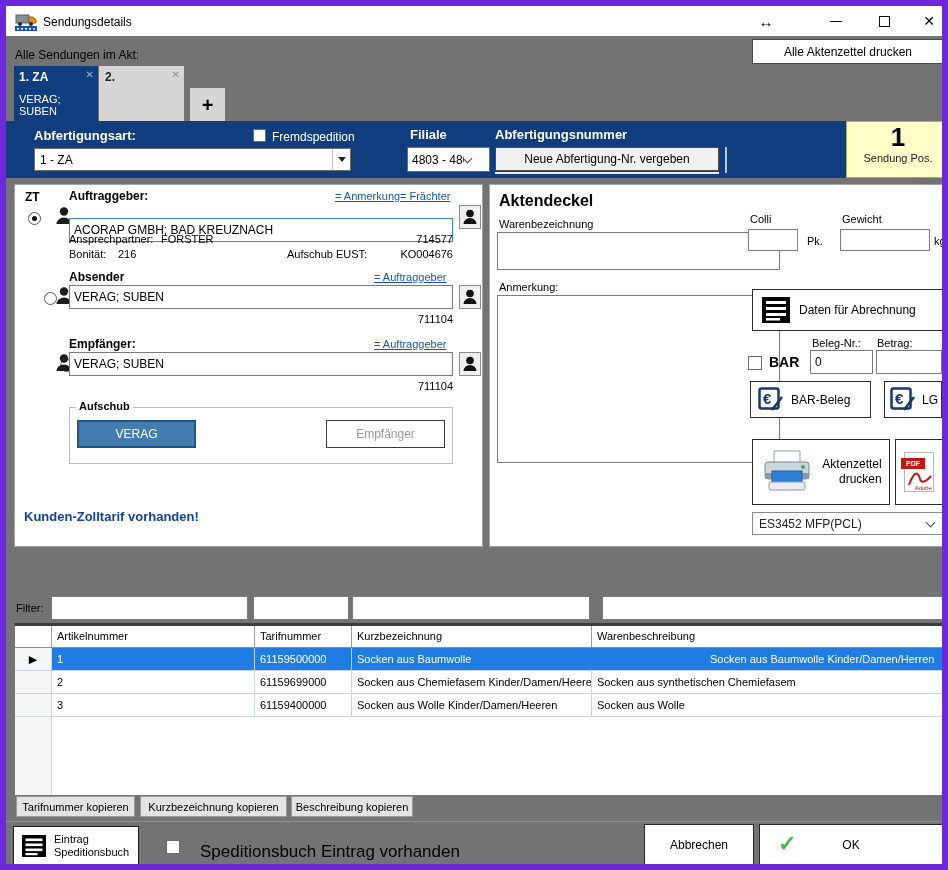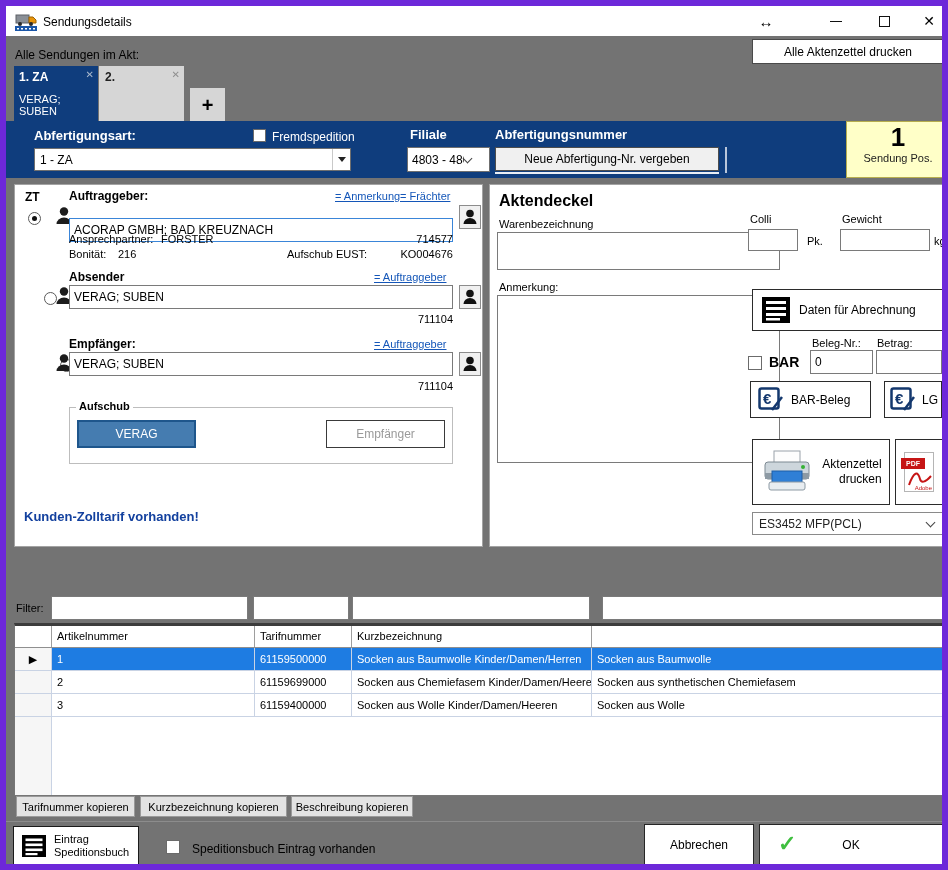--- a/index.html
+++ b/index.html
@@ -272,28 +272,29 @@
   <input class="abs field" style="left: 596px; top: 590px; width: 344px; height: 24px;">
 
   <div class="abs" style="left:8px;top:617px;width:932px;height:173px;border:1px solid #767676;border-top:3px solid #3c3c3c;background:#fff">
     <div class="abs" style="left:0;top:22px;bottom:0;width:37px;background:#f6f6f6;border-right:1px solid #c9d3e4"></div>
 
     <div class="abs" style="left:0;top:0;width:930px;height:22px;display:flex;border-bottom:1px solid #8f8f8f">
       <div class="thead-cell" style="width:37px"></div>
       <div class="thead-cell" style="width:203px">Artikelnummer</div>
       <div class="thead-cell" style="width:97px">Tarifnummer</div>
       <div class="thead-cell" style="width:240px">Kurzbezeichnung</div>
+      <div class="thead-cell" style="width:353px;border-right:none">Warenbeschreibung</div>
     </div>
 
     <div class="trow sel" style="top:22px">
       <div class="tc" style="width:37px;background:#f6f6f6;text-align:center;padding-left:0">▶</div>
       <div class="tc data" style="width:203px">1</div>
       <div class="tc data" style="width:97px">61159500000</div>
+      <div class="tc data" style="width:353px;border-right:none">Socken aus Baumwolle</div>
       <div class="tc data" style="width:240px">Socken aus Baumwolle Kinder/Damen/Herren</div>
-      <div class="tc data" style="width:353px;border-right:none">Socken aus Baumwolle</div>
     </div>
     <div class="trow" style="top:45px">
       <div class="tc" style="width:37px;background:#f6f6f6"></div>
       <div class="tc" style="width:203px">2</div>
       <div class="tc" style="width:97px">61159699000</div>
       <div class="tc" style="width:240px">Socken aus Chemiefasem Kinder/Damen/Heeren</div>
       <div class="tc" style="width:353px;border-right:none">Socken aus synthetischen Chemiefasem</div>
     </div>
     <div class="trow" style="top:68px">
       <div class="tc" style="width:37px;background:#f6f6f6"></div>
@@ -318,21 +319,21 @@
         <rect x="3.5" y="13.5" width="17" height="2.6" fill="#fff"></rect>
         <rect x="3.5" y="18" width="12" height="2.2" fill="#fff"></rect>
       </svg>
     <span style="text-align:left;line-height:13px;flex:1;padding-right:4px">
       <span style="display:block">Eintrag</span>
       <span style="display:block">Speditionsbuch</span>
     </span>
   </div>
 
   <span class="abs chk" style="left:160px;top:834px;width:14px;height:14px"></span>
-  <span class="abs" style="left:186px;top:836px;font-size:12px">Speditionsbuch Eintrag vorhanden</span>
+  <span class="abs" style="left:194px;top:836px;font-size:17px">Speditionsbuch Eintrag vorhanden</span>
 
   <div class="abs btn btn-outline" style="left:638px;top:818px;width:110px;height:42px;font-size:12px">Abbrechen</div>
   <div class="abs btn btn-outline" style="left:753px;top:818px;width:184px;height:42px;font-size:12px;position:absolute">
     <span class="abs" style="left:18px;top:6px;font-size:22px;font-weight:bold;color:#3fbf3f">✓</span>
     <span>OK</span>
   </div>
 
 </div>
 
 </body></html>

